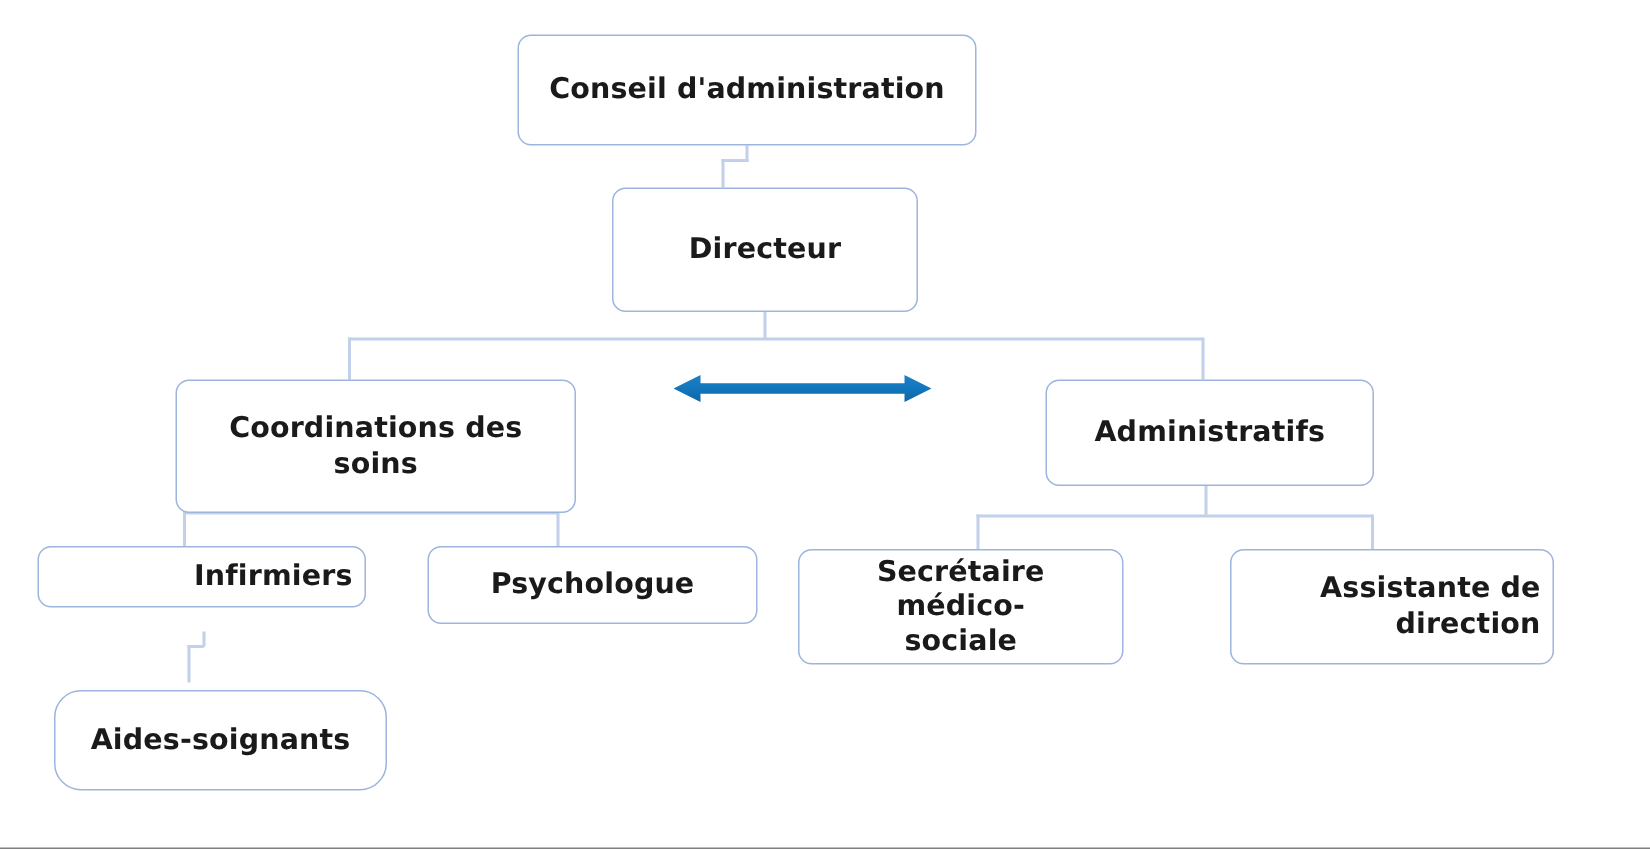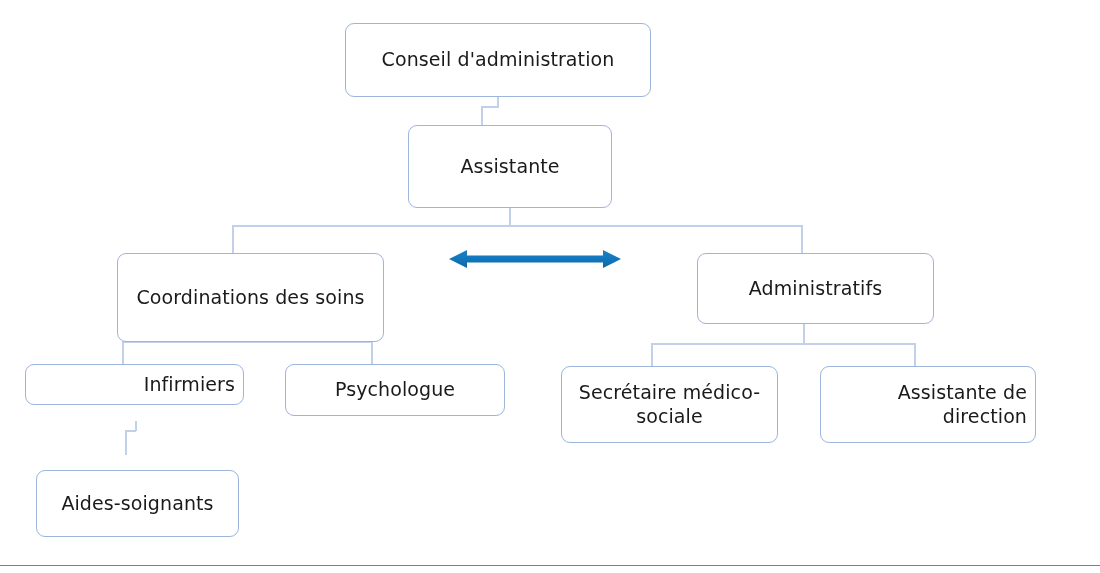--- a/index.html
+++ b/index.html
@@ -28,20 +28,21 @@
     align-items: center;
     justify-content: center;
     text-align: center;
     color: #1a1a1a;
     font-family: "DejaVu Sans", sans-serif;
     font-size: 19px;
     line-height: 1.22;
     letter-spacing: 0.1px;
     padding: 4px 8px;
     z-index: 3;
+    font-weight: bold;
   }
   .node-label {
     display: block;
     width: 100%;
     white-space: pre-line;
   }
   
   .conn {
     position: absolute;
     background: #c2d0ea;
@@ -101,48 +102,48 @@
       </linearGradient>
     </defs>
     <polygon points="0,11 18,2 18,7.5 154,7.5 154,2 172,11 154,20 154,14.5 18,14.5 18,20" fill="url(#arrGrad)"></polygon>
   </svg>
 
   <div class="node" style="left:345px; top:23px; width:306px; height:74px;">
     <span class="node-label">Conseil d'administration</span>
   </div>
 
   <div class="node" style="left:408px; top:125px; width:204px; height:83px;">
-    <span class="node-label">Assistante</span>
+    <span class="node-label">Directeur</span>
   </div>
 
   <div class="node" style="left:117px; top:253px; width:267px; height:89px;">
     <span class="node-label">Coordinations des soins</span>
   </div>
 
-  <div class="node" style="left:697px; top:253px; width:237px; height:71px;">
+  <div class="node" style="left:697px; top:253px; width:219px; height:71px;">
     <span class="node-label">Administratifs</span>
   </div>
 
   <div class="node" style="left:25px; top:364px; width:219px; height:41px;text-align:right;">
     <span class="node-label">Infirmiers</span>
   </div>
 
   <div class="node" style="left:285px; top:364px; width:220px; height:52px;">
     <span class="node-label">Psychologue</span>
   </div>
 
-  <div class="node" style="left:561px; top:366px; width:217px; height:77px;">
+  <div class="node" style="left:532px; top:366px; width:217px; height:77px;">
     <span class="node-label">Secrétaire médico-
 sociale</span>
   </div>
 
   <div class="node" style="left:820px; top:366px; width:216px; height:77px;text-align:right;">
     <span class="node-label">Assistante de
 direction</span>
   </div>
 
-  <div class="node" style="left:36px; top:470px; width:203px; height:67px;">
+  <div class="node" style="left:36px; top:460px; width:222px; height:67px;border-radius:18px;">
     <span class="node-label">Aides-soignants</span>
   </div>
 
   <div class="divider" style="top:565px;"></div>
 
 </div>
 
 </body></html>

